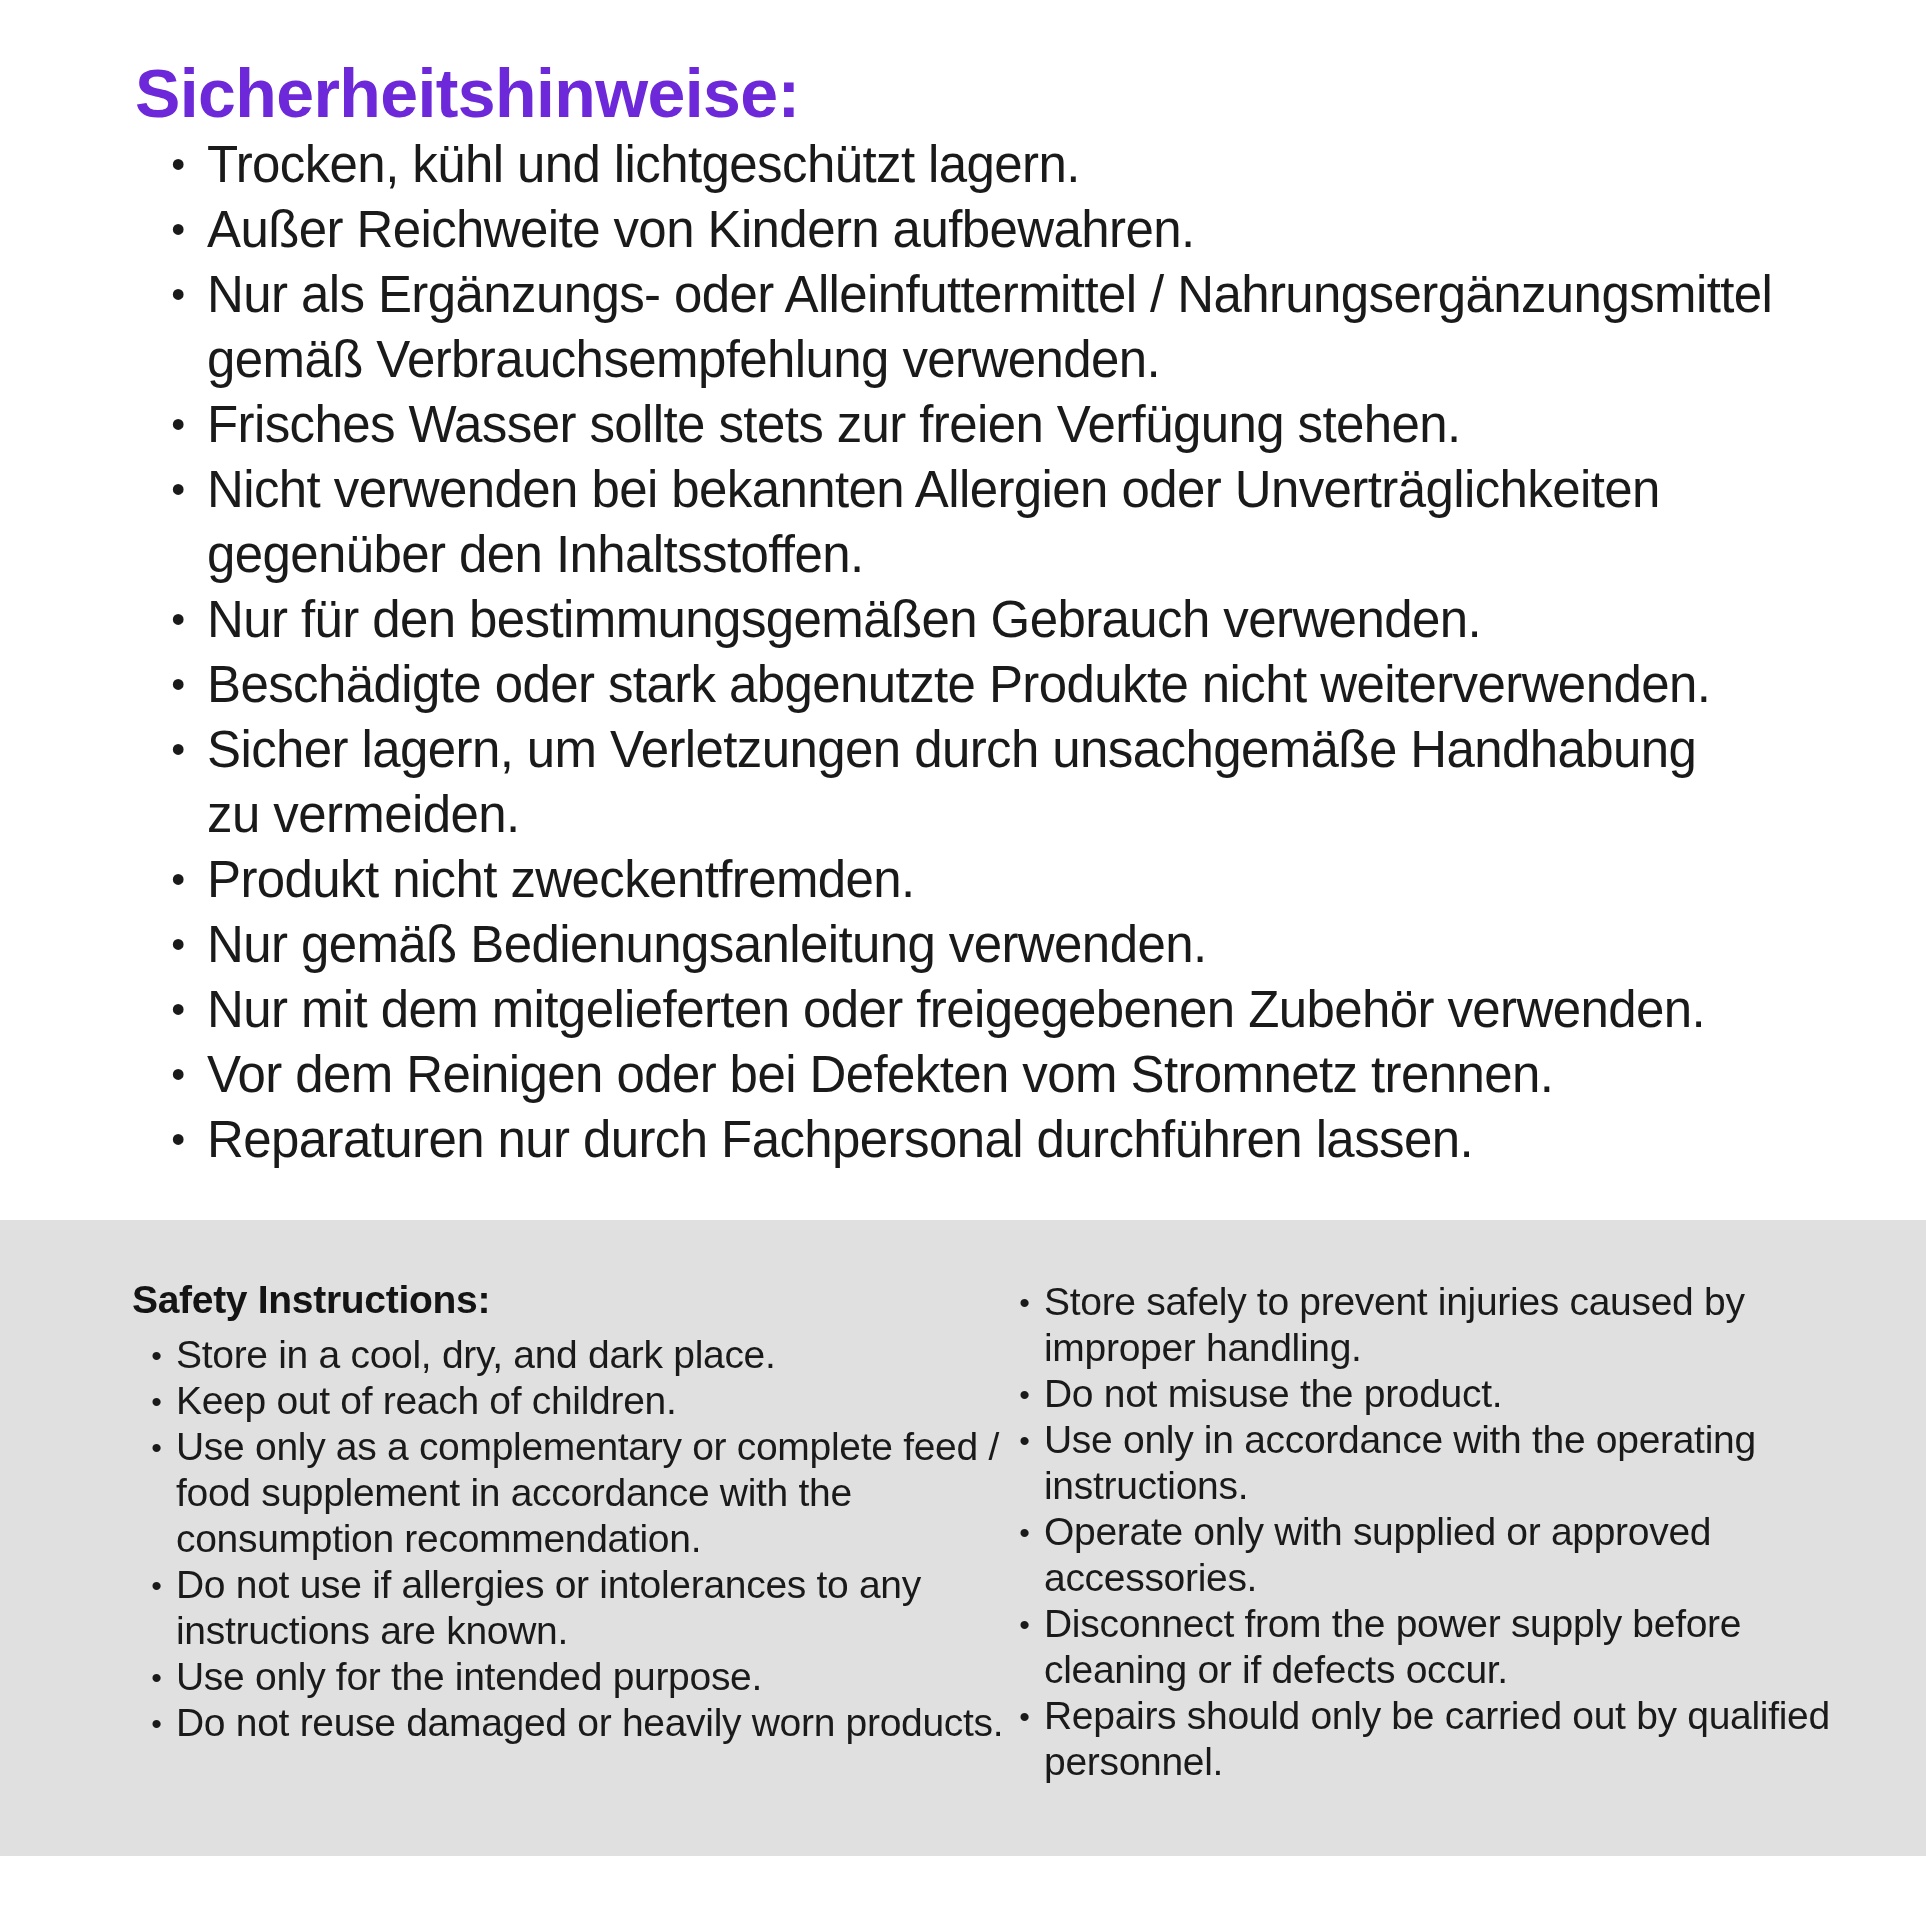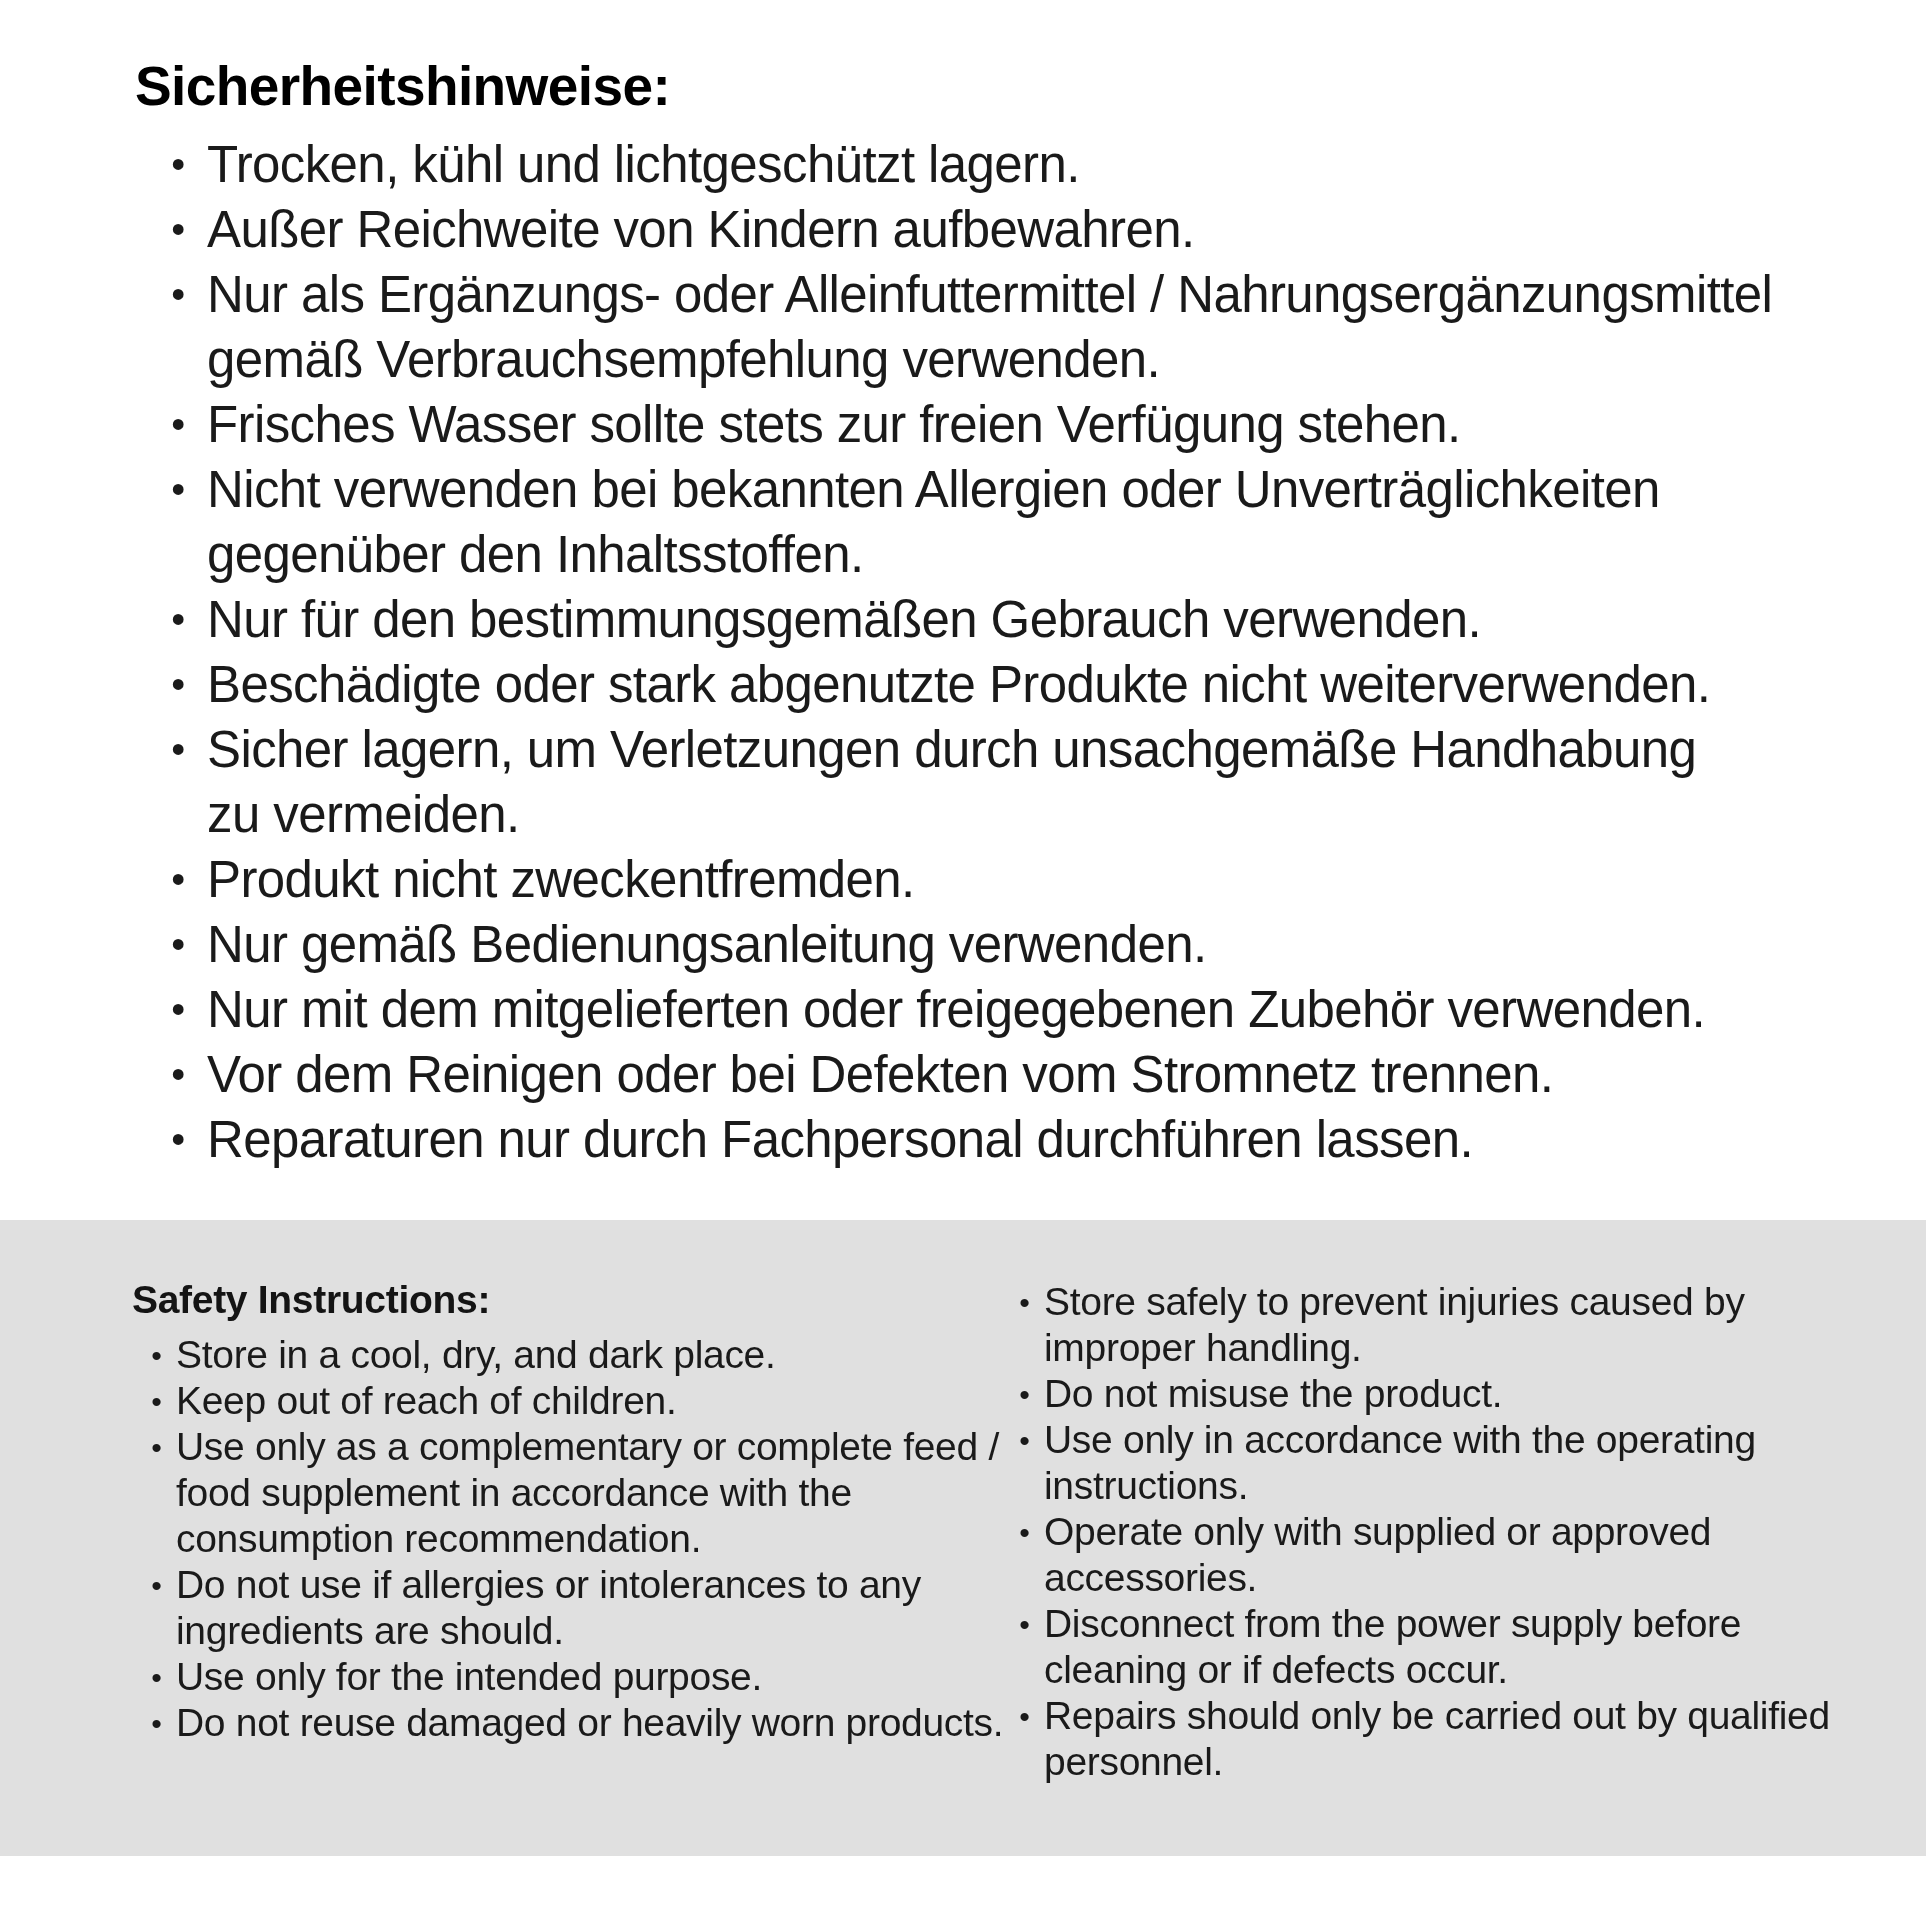--- a/index.html
+++ b/index.html
@@ -15,25 +15,25 @@
   .page {
     position: relative;
     width: 1926px;
     height: 1926px;
   }
   
   .de-heading {
     position: absolute;
     left: 135px;
     top: 59px;
-    font-size: 55px;
+    font-size: 68px;
     font-weight: bold;
     line-height: 1;
     letter-spacing: -0.6px;
-    color: #000000;
+    color: #6d28d9;
     white-space: nowrap;
   }
   ul.bullet-list {
     list-style: none;
     margin: 0;
     padding: 0;
     white-space: nowrap;
   }
   .de-list {
     position: absolute;
@@ -118,21 +118,21 @@
   </ul>
 
   <div class="en-section">
 
     <div class="en-heading">Safety Instructions:</div>
 
     <ul class="bullet-list en-list en-list-left">
       <li><span>Store in a cool, dry, and dark place.</span></li>
       <li><span>Keep out of reach of children.</span></li>
       <li><span>Use only as a complementary or complete feed /</span><br><span>food supplement in accordance with the</span><br><span>consumption recommendation.</span></li>
-      <li><span>Do not use if allergies or intolerances to any</span><br><span>ingredients are should.</span></li>
+      <li><span>Do not use if allergies or intolerances to any</span><br><span>instructions are known.</span></li>
       <li><span>Use only for the intended purpose.</span></li>
       <li><span>Do not reuse damaged or heavily worn products.</span></li>
     </ul>
 
     <ul class="bullet-list en-list en-list-right">
       <li><span>Store safely to prevent injuries caused by</span><br><span>improper handling.</span></li>
       <li><span>Do not misuse the product.</span></li>
       <li><span>Use only in accordance with the operating</span><br><span>instructions.</span></li>
       <li><span>Operate only with supplied or approved</span><br><span>accessories.</span></li>
       <li><span>Disconnect from the power supply before</span><br><span>cleaning or if defects occur.</span></li>

